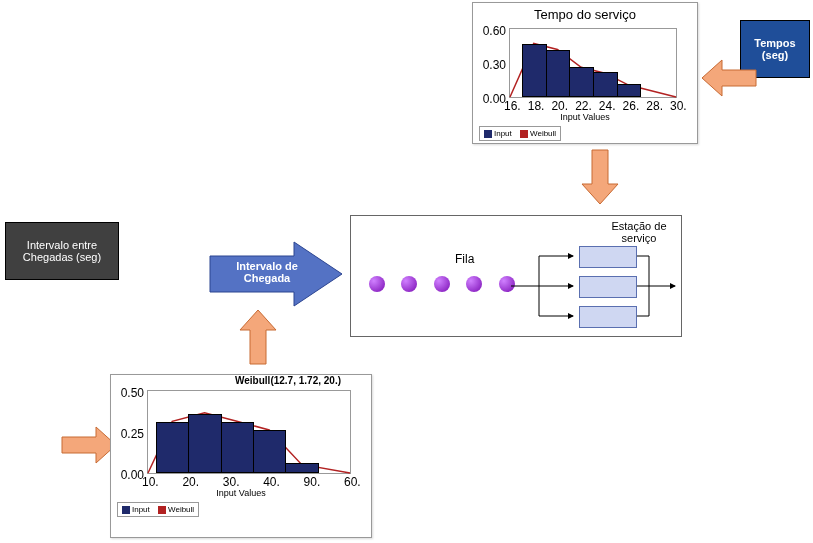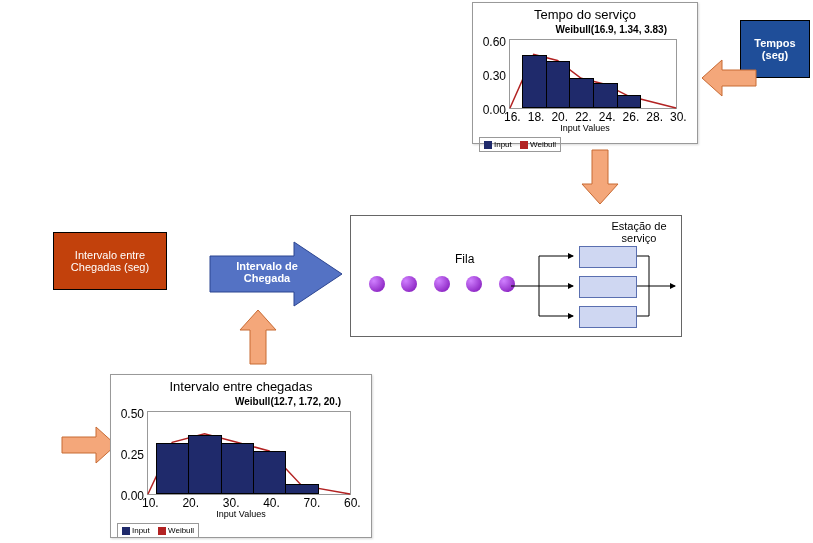--- a/index.html
+++ b/index.html
@@ -104,21 +104,21 @@
     position:absolute;
     width:90px;
     left:222px; top:260px;
     color:#fff; font-size:11px; text-align:center;
     font-weight:bold;
   }
 </style>
 </head>
 <body>
 
-<div class="abs label-box" style="left:5px;top:232px;width:100px;background:#c2410c;white-space:pre-line;margin-left:48px;">Intervalo entre
+<div class="abs label-box" style="left:5px;top:222px;width:100px;background:#404040;white-space:pre-line;">Intervalo entre
 Chegadas (seg)</div>
 
 <div class="abs label-box" style="left:740px;top:20px;width:56px;background:#1f4e99;font-weight:bold;white-space:pre-line;">Tempos
 (seg)</div>
 
 <svg class="abs" style="left:206px;top:238px;width:140px;height:72px;">
   <polygon class="chegada-arrow" points="4,18 88,18 88,4 136,36 88,68 88,54 4,54"></polygon>
 </svg>
 <div class="chegada-text" style="white-space:pre-line;">Intervalo de
 Chegada</div>
@@ -168,21 +168,20 @@
     <line x1="140" y1="10" x2="140" y2="70" class="arrow-line"></line>
     <line x1="140" y1="40" x2="166" y2="40" class="arrow-line" marker-end="url(#ah)"></line>
   </svg>
   <div class="srv abs" style="left:228px;top:30px;"></div>
   <div class="srv abs" style="left:228px;top:60px;"></div>
   <div class="srv abs" style="left:228px;top:90px;"></div>
 </div>
 
 <div class="abs chart-box" style="left:472px;top:2px;width:224px;height:140px;">
   <div class="chart-title">Tempo do serviço</div>
-  <div class="chart-subtitle">Weibull(16.9, 1.34, 3.83)</div>
   <div class="chart-area" id="chart-service-area" style="height:68px;">
     <div class="axis-y" id="svc-ay">
         <div class="tick" style="right: 2px; top: 63px;">0.00</div>
         <div class="tick" style="right: 2px; top: 29px;">0.30</div>
         <div class="tick" style="right: 2px; top: -5px;">0.60</div>
       </div>
     <div class="axis-x" id="svc-ax">
         <div class="tick" style="left: -6px; top: 0px;">16.</div>
         <div class="tick" style="left: 17.7143px; top: 0px;">18.</div>
         <div class="tick" style="left: 41.4286px; top: 0px;">20.</div>
@@ -202,34 +201,33 @@
       <div class="bar" style="left: 106.714px; width: 22.7143px; height: 11.3333px;"></div>
     </div>
   <div class="xlabel" style="margin-top:14px;">Input Values</div>
   <div class="legend">
     <span class="sq" style="background:#1f2a6b;"></span><span>Input</span>
     <span class="sq" style="background:#b22222;margin-left:6px;"></span><span>Weibull</span>
   </div>
 </div>
 
 <div class="abs chart-box" style="left:110px;top:374px;width:260px;height:162px;">
-  <div class="chart-title">Intervalo entre chegadas</div>
   <div class="chart-subtitle">Weibull(12.7, 1.72, 20.)</div>
   <div class="chart-area" id="chart-arr-area" style="height:82px;">
     <div class="axis-y" id="arr-ay">
         <div class="tick" style="right: 2px; top: 77px;">0.00</div>
         <div class="tick" style="right: 2px; top: 36px; margin-left: 28px;">0.25</div>
         <div class="tick" style="right: 2px; top: -5px;">0.50</div>
       </div>
     <div class="axis-x" id="arr-ax">
         <div class="tick" style="left: -6px; top: 0px;">10.</div>
         <div class="tick" style="left: 34.4px; top: 0px;">20.</div>
         <div class="tick" style="left: 74.8px; top: 0px;">30.</div>
         <div class="tick" style="left: 115.2px; top: 0px;">40.</div>
-        <div class="tick" style="left: 155.6px; top: 0px;">70.</div>
+        <div class="tick" style="left: 155.6px; top: 0px;">90.</div>
         <div class="tick" style="left: 196px; top: 0px;">60.</div>
       </div>
     <svg id="arr-line" style="position:absolute;left:0;top:0;width:100%;height:100%;overflow:visible;">
         <path d="M 0 82M 0 82 L 24.24 30.339999999999996 L 56.56 21.730000000000004 L 88.88 30.339999999999996 L 121.19999999999999 38.949999999999996 L 153.52 73.39 L 202 82" stroke="#b22222" stroke-width="1.5" fill="none"></path>
       </svg>
   <div class="bar" style="left: 8.08px; width: 31.32px; height: 49.2px;"></div>
       <div class="bar" style="left: 40.4px; width: 31.32px; height: 57.4px;"></div>
       <div class="bar" style="left: 72.72px; width: 31.32px; height: 49.2px;"></div>
       <div class="bar" style="left: 105.04px; width: 31.32px; height: 41px;"></div>
       <div class="bar" style="left: 137.36px; width: 31.32px; height: 8.2px;"></div>

